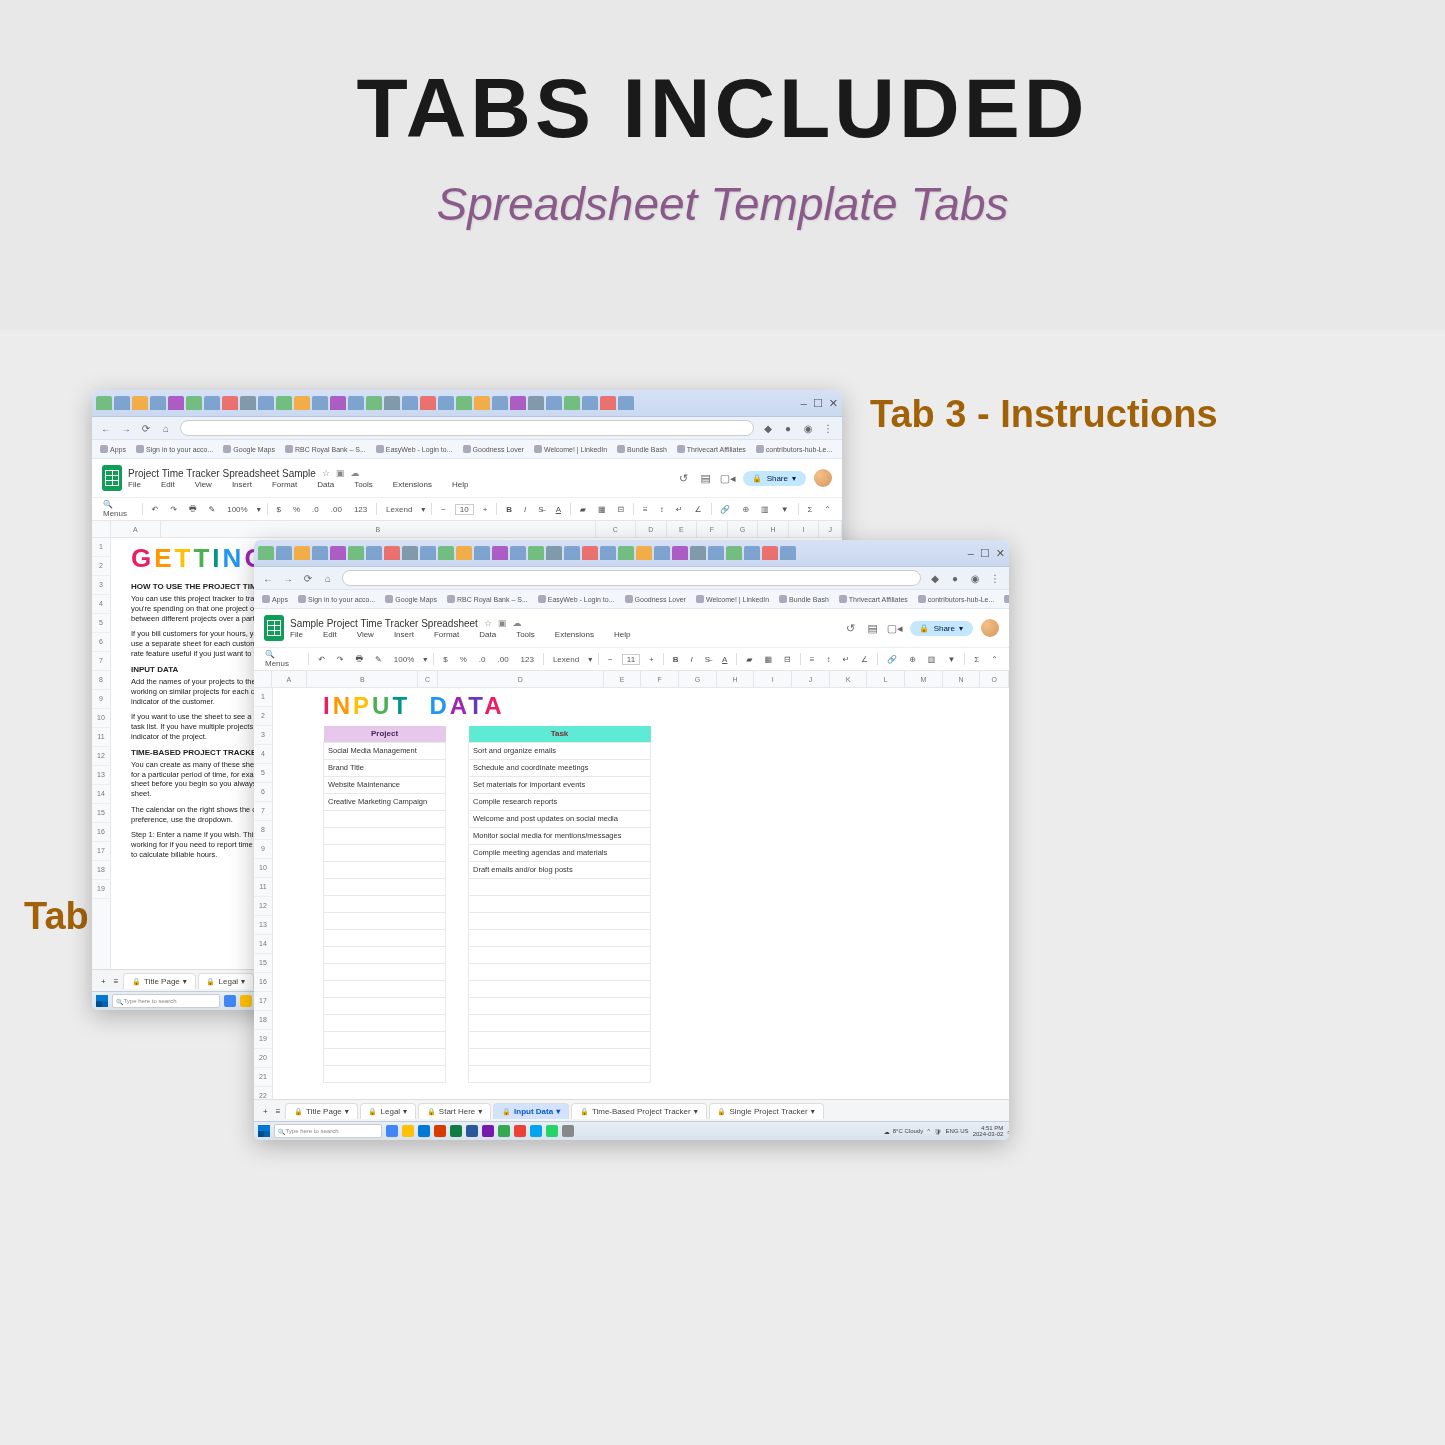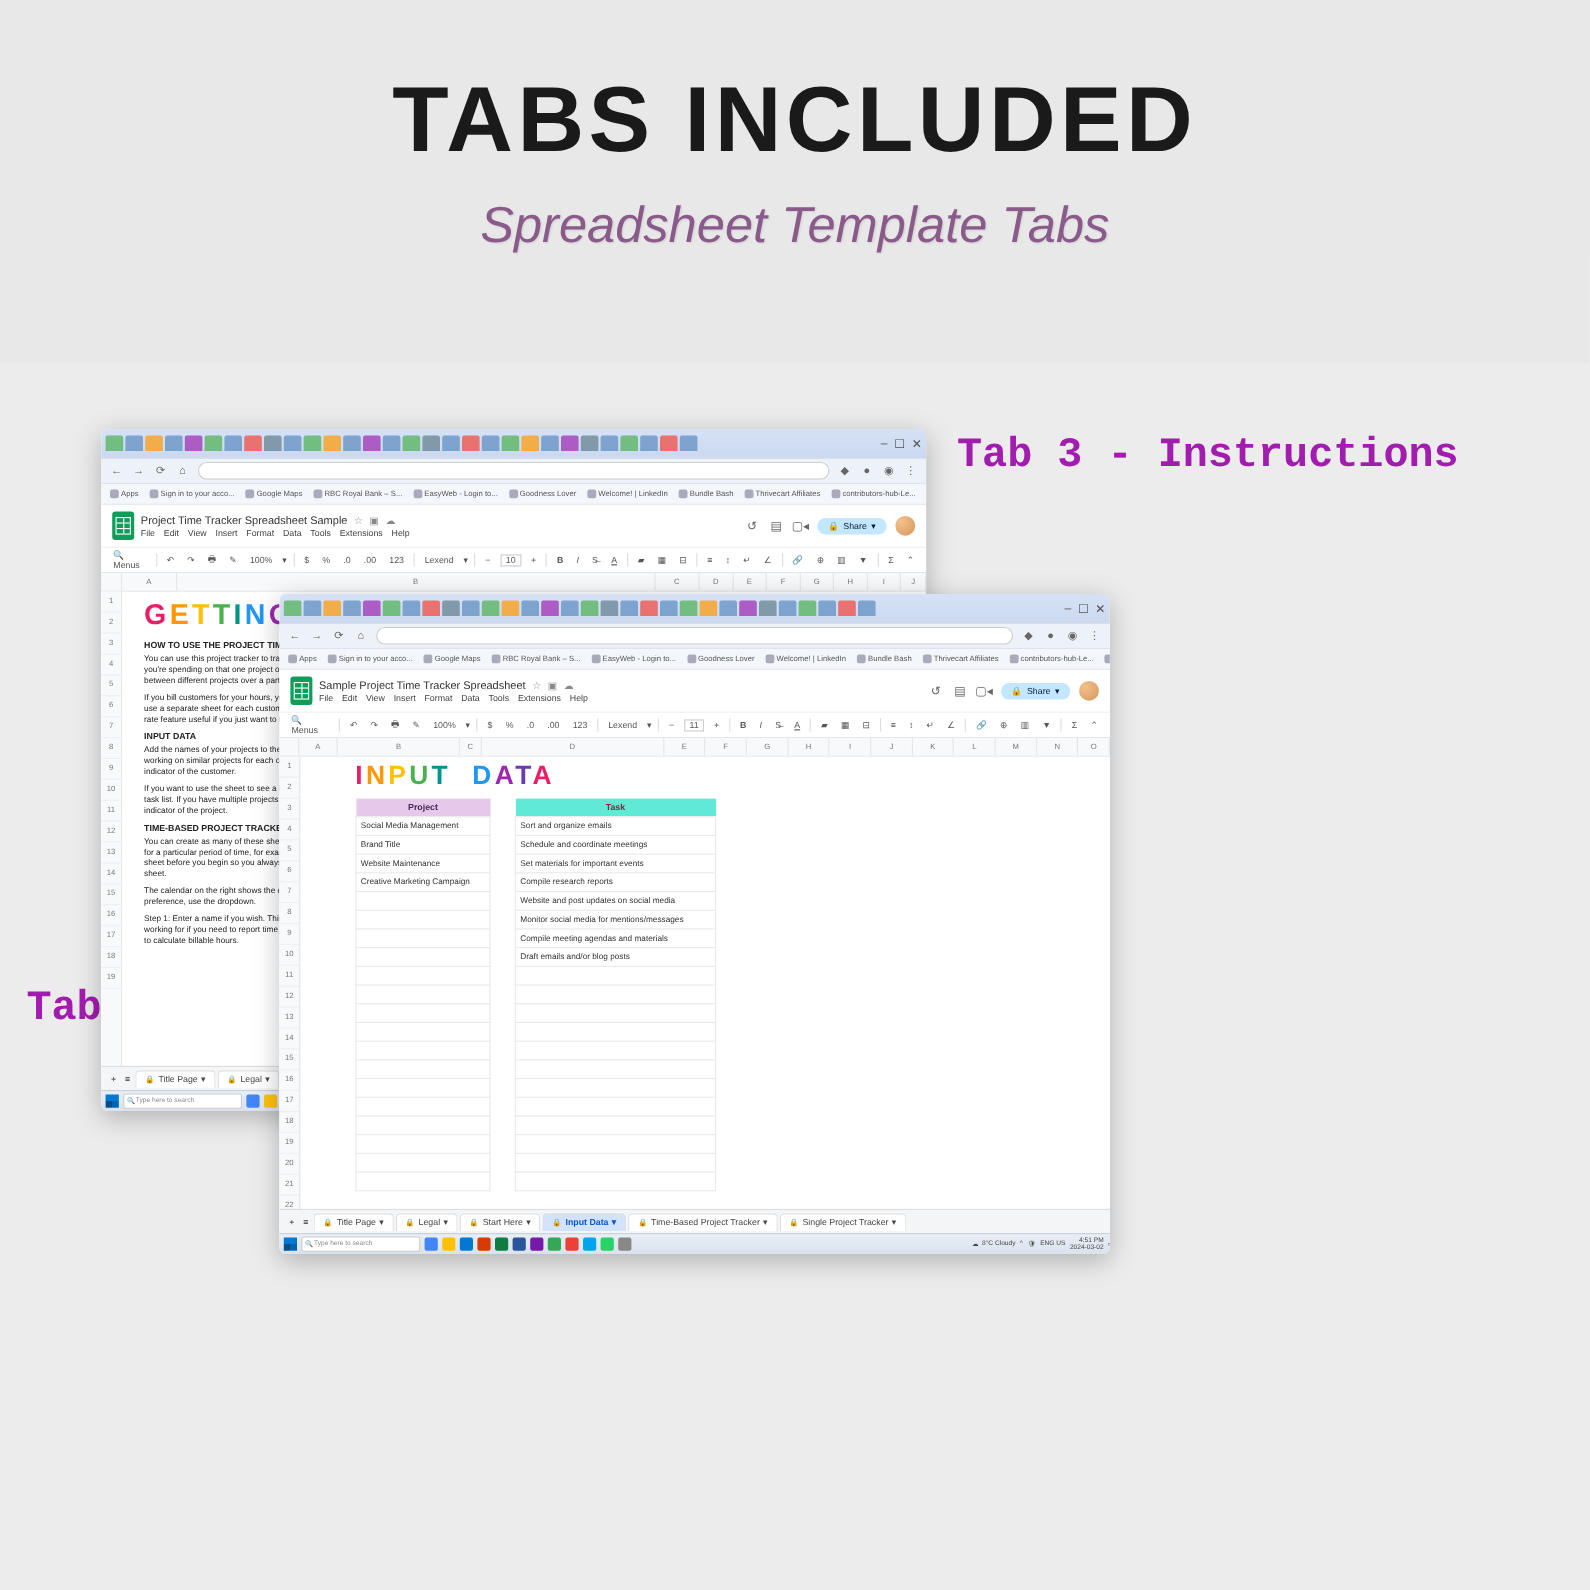--- a/index.html
+++ b/index.html
@@ -19,21 +19,21 @@
 .addr-input{flex:1;height:14px;background:#fff;border:1px solid #ccc;border-radius:8px}
 .bm-bar{height:18px;background:#f3f6fb;display:flex;align-items:center;gap:10px;padding:0 8px;border-bottom:1px solid #e2e7ef;font-size:7px;color:#555;overflow:hidden;white-space:nowrap}
 .bm-item{display:flex;align-items:center;gap:2px}
 .bm-item::before{content:"";width:8px;height:8px;background:#aab;border-radius:2px;display:inline-block}
 .doc-head{height:30px;background:#fff;display:flex;align-items:center;gap:6px;padding:4px 10px;border-bottom:1px solid #eee}
 .sheets-ico{width:20px;height:26px;background:#0f9d58;border-radius:3px;position:relative}
 .sheets-ico::after{content:"";position:absolute;inset:5px 3px;border:1px solid #fff;background:linear-gradient(#fff,#fff) 0 33%/100% 1px no-repeat,linear-gradient(#fff,#fff) 0 66%/100% 1px no-repeat,linear-gradient(#fff,#fff) 50% 0/1px 100% no-repeat}
 .doc-title{font-size:10px;color:#333}
 .doc-title-row{display:flex;align-items:center;gap:6px}
 .star{color:#888;font-size:9px}
-.menus{font-size:8px;color:#444;display:flex;gap:8px;margin-top:1px}
+.menus{font-size:8px;color:#444;display:flex;gap:20px;margin-top:1px}
 .doc-right{margin-left:auto;display:flex;align-items:center;gap:8px}
 .rico{width:14px;height:14px;color:#666;font-size:11px;display:flex;align-items:center;justify-content:center}
 .share-btn{background:#c2e7ff;color:#001d35;font-size:8px;padding:3px 10px;border-radius:12px;display:flex;align-items:center;gap:4px}
 .avatar{width:18px;height:18px;border-radius:50%;background:radial-gradient(circle at 30% 30%,#f4c089,#d4975f)}
 .toolbar{height:22px;background:#fff;border-bottom:1px solid #e3e6ea;display:flex;align-items:center;gap:6px;padding:0 8px;font-size:8px;color:#555}
 .tb-sep{width:1px;height:12px;background:#ddd}
 .tb-btn{padding:1px 3px}
 .col-hdr{height:16px;background:#f8f9fa;border-bottom:1px solid #e3e6ea;display:flex;font-size:7px;color:#777}
 .col-hdr>div{border-right:1px solid #e3e6ea;display:flex;align-items:center;justify-content:center}
 .sheet-body{position:relative;height:calc(100% - 170px);display:flex;background:#fff}
@@ -54,21 +54,21 @@
 .task-search{width:100px;height:12px;background:#fff;border:1px solid #ccc;border-radius:2px;font-size:6px;padding:0 3px;display:flex;align-items:center;color:#888}
 .tb-ico{width:12px;height:12px;border-radius:2px}
 .tb-right{margin-left:auto;display:flex;align-items:center;gap:4px;font-size:6px}
 .content2{flex:1;padding:4px 20px;position:relative}
 .data-table{border-collapse:collapse;font-size:8px;margin-top:6px}
 .data-table th{padding:3px 6px;font-weight:600;font-size:8px;}
 .th-project{background:#e6c9ea;color:#4a235a;width:110px}
 .th-task{background:#5eead4;color:#7b2d3a;width:170px}
 .data-table td{border:1px solid #e8e8e8;padding:2px 4px;height:12px;font-size:7.5px;background:#fff}
 .data-table td.gap{border:none;width:14px;background:transparent}
-.label-text{position:absolute;font-size:38px;font-weight:700;color:#a21caf;line-height:1.15;font-family:Liberation Mono, monospace}
+.label-text{position:absolute;font-size:38px;font-weight:700;color:#a16207;line-height:1.15;font-family:Liberation Sans, sans-serif}
 .lbl-tab3{left:870px;top:63px;text-align:left}
 .lbl-tab4{left:24px;top:565px;text-align:left}
 .weather{display:flex;align-items:center;gap:3px}
 </style>
 </head>
 <body>
 
 <div class="header-area">
   <div class="main-title">TABS INCLUDED</div>
   <div class="subtitle">Spreadsheet Template Tabs</div>
@@ -511,21 +511,21 @@
                   <td>Set materials for important events</td>
                 </tr>
                 <tr>
                   <td>Creative Marketing Campaign</td>
                   <td class="gap"></td>
                   <td>Compile research reports</td>
                 </tr>
                 <tr>
                   <td></td>
                   <td class="gap"></td>
-                  <td>Website and post updates on social media</td>
+                  <td>Welcome and post updates on social media</td>
                 </tr>
                 <tr>
                   <td></td>
                   <td class="gap"></td>
                   <td>Monitor social media for mentions/messages</td>
                 </tr>
                 <tr>
                   <td></td>
                   <td class="gap"></td>
                   <td>Compile meeting agendas and materials</td>

